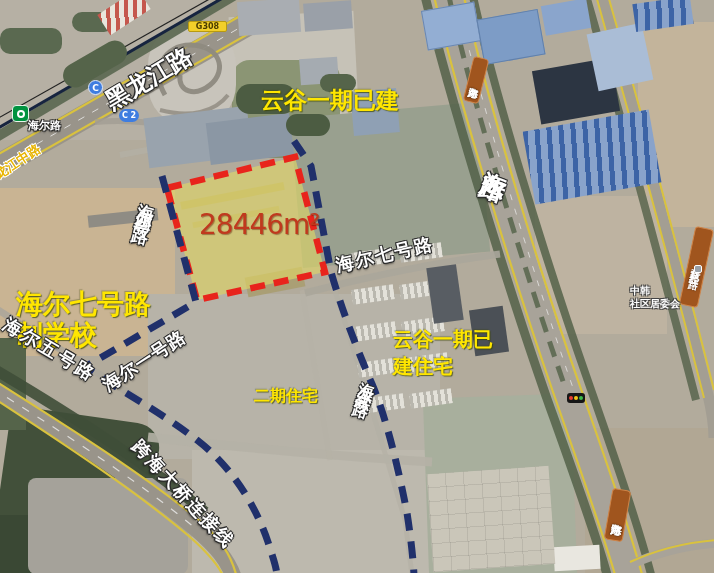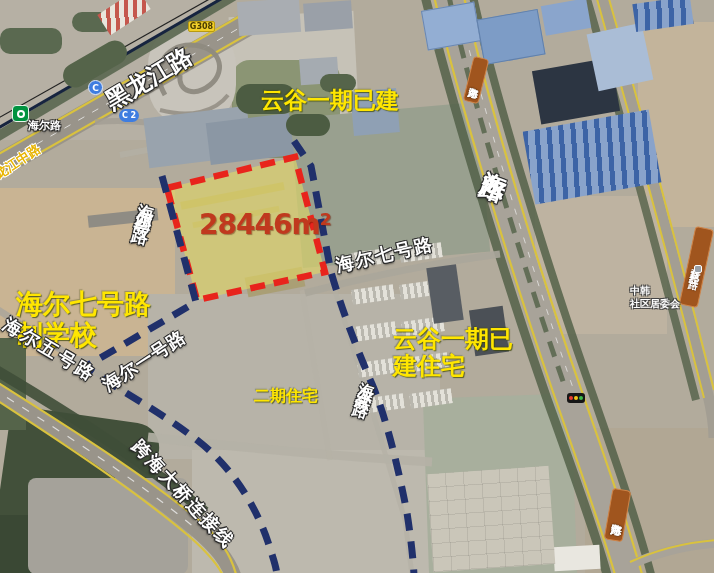--- a/index.html
+++ b/index.html
@@ -11,21 +11,21 @@
   #roads{z-index:2;}
   .b{z-index:3;}
   #annot{z-index:4;}
   .lbl{z-index:5;white-space:pre;line-height:1.1;}
   .badge{z-index:6;display:flex;align-items:center;justify-content:center;}
   
   .yel{color:var(--yellow);font-weight:bold;
        text-shadow:1px 1px 1px rgba(60,70,0,.75),-1px -1px 1px rgba(60,70,0,.35);}
   .white-rd{color:#fff;font-weight:bold;
        text-shadow:-1px -1px 0 #2b2b2b,1px -1px 0 #2b2b2b,-1px 1px 0 #2b2b2b,1px 1px 0 #2b2b2b,0 2px 2px rgba(0,0,0,.5);}
-  .area{color:var(--area-red);font-weight:bold;letter-spacing:-1px;
+  .area{color:var(--area-red);font-weight:normal;letter-spacing:-1px;
        text-shadow:1px 1px 1px rgba(90,20,0,.45);}
   .vert{writing-mode:vertical-rl;}
   .pill{background:#a0551e;border:1px solid #cf8448;border-radius:4px;color:#fff;
         display:flex;align-items:center;justify-content:center;writing-mode:vertical-rl;
         font-weight:bold;text-shadow:0 0 2px rgba(0,0,0,.6);z-index:5;}
   .ylw-rd{color:#e8b400;font-weight:bold;
        text-shadow:-1px -1px 0 #fff,1px -1px 0 #fff,-1px 1px 0 #fff,1px 1px 0 #fff;}
   
   .p-red{stroke:var(--red-border);}
   .p-navy{stroke:var(--navy);}
@@ -155,21 +155,21 @@
     <path class="p-navy" fill="none" stroke-width="7" stroke-dasharray="17 11" d="M294,141 L311,166 L331,272 C341,307 356,347 372,384 C386,417 398,466 407,513 C410,532 413,556 414,575"></path>
   </svg>
 
   <div class="lbl yel" style="left:261px;top:30px;font-size:23px;line-height:28px;">
     <div>云谷一期已建</div>
   </div>
   <div class="lbl yel" style="left:16px;top:226px;font-size:27px;line-height:31px;">
     <div>海尔七号路</div>
     <div>制学校</div>
   </div>
-  <div class="lbl yel" style="left:393px;top:272px;font-size:24px;line-height:27px;">
+  <div class="lbl yel" style="left:393px;top:272px;font-size:20px;line-height:27px;">
     <div>云谷一期已</div>
     <div>建住宅</div>
   </div>
   <div class="lbl yel" style="left:254px;top:387px;font-size:16px;">二期住宅</div>
   <div class="lbl area" style="left:199px;top:210px;font-size:28px;">28446m²</div>
 
   <div class="lbl white-rd" style="left:101px;top:92px;font-size:24px;transform:rotate(-31deg);transform-origin:0 0;">黑龙江路</div>
   <div class="lbl white-rd vert" style="left:142px;top:191px;font-size:17px;letter-spacing:6px;transform:rotate(14deg);transform-origin:50% 0;">海尔四号路</div>
   <div class="lbl white-rd" style="left:334px;top:256px;font-size:18px;letter-spacing:2px;transform:rotate(-13deg);transform-origin:0 0;">海尔七号路</div>
   <div class="lbl white-rd" style="left:10px;top:314px;font-size:18px;letter-spacing:3px;transform:rotate(31deg);transform-origin:0 0;">海尔五号路</div>
@@ -183,21 +183,21 @@
   <div class="pill" style="left:468px;top:57px;width:16px;height:46px;font-size:10px;transform:rotate(14deg);">海尔路</div>
   <div class="pill" style="left:608px;top:489px;width:19px;height:52px;font-size:11px;transform:rotate(10deg);">海尔路</div>
   <div class="pill" style="left:687px;top:227px;width:19px;height:80px;font-size:10px;letter-spacing:3px;transform:rotate(12deg);">科苑经二路</div>
 
   <div class="lbl white-rd" style="left:630px;top:258px;width:74px;text-align:center;font-size:10px;line-height:13px;text-shadow:-1px -1px 0 #444,1px -1px 0 #444,-1px 1px 0 #444,1px 1px 0 #444;">
     <div>中韩</div>
     <div>社区居委会</div>
   </div>
   <div class="badge" style="left:694px;top:265px;width:8px;height:8px;background:#9aa0a6;border:1px solid #fff;border-radius:2px;z-index:6;"></div>
 
-  <div class="badge" style="left:188px;top:21px;width:27px;height:11px;background:#f2cf2a;border:1px solid #b89a10;border-radius:2px;font-size:8px;font-weight:bold;color:#4a3c00;">G308</div>
+  <div class="badge" style="left:188px;top:21px;width:39px;height:11px;background:#f2cf2a;border:1px solid #b89a10;border-radius:2px;font-size:8px;font-weight:bold;color:#4a3c00;">G308</div>
   <div class="badge" style="left:88px;top:80px;width:15px;height:15px;background:#3f7de0;border-radius:50%;color:#fff;font-size:9px;font-weight:bold;border:1px solid #dfe9fb;">C</div>
   <div class="badge" style="left:119px;top:109px;width:20px;height:13px;background:#3f7de0;border-radius:7px;color:#fff;font-size:8px;font-weight:bold;">C 2</div>
   <div class="badge" style="left:12px;top:105px;width:17px;height:17px;background:#00923f;border-radius:4px;border:1px solid #e8f5ec;">
     <div style="position:static;width:8px;height:8px;border:2px solid #fff;border-radius:50%;"></div>
   </div>
   <div class="badge" style="left:567px;top:393px;width:18px;height:10px;background:#161616;border-radius:3px;gap:1px;">
     <div class="dot" style="background:#e83c30;"></div>
     <div class="dot" style="background:#f5c518;"></div>
     <div class="dot" style="background:#3dbb4a;"></div>
   </div>

